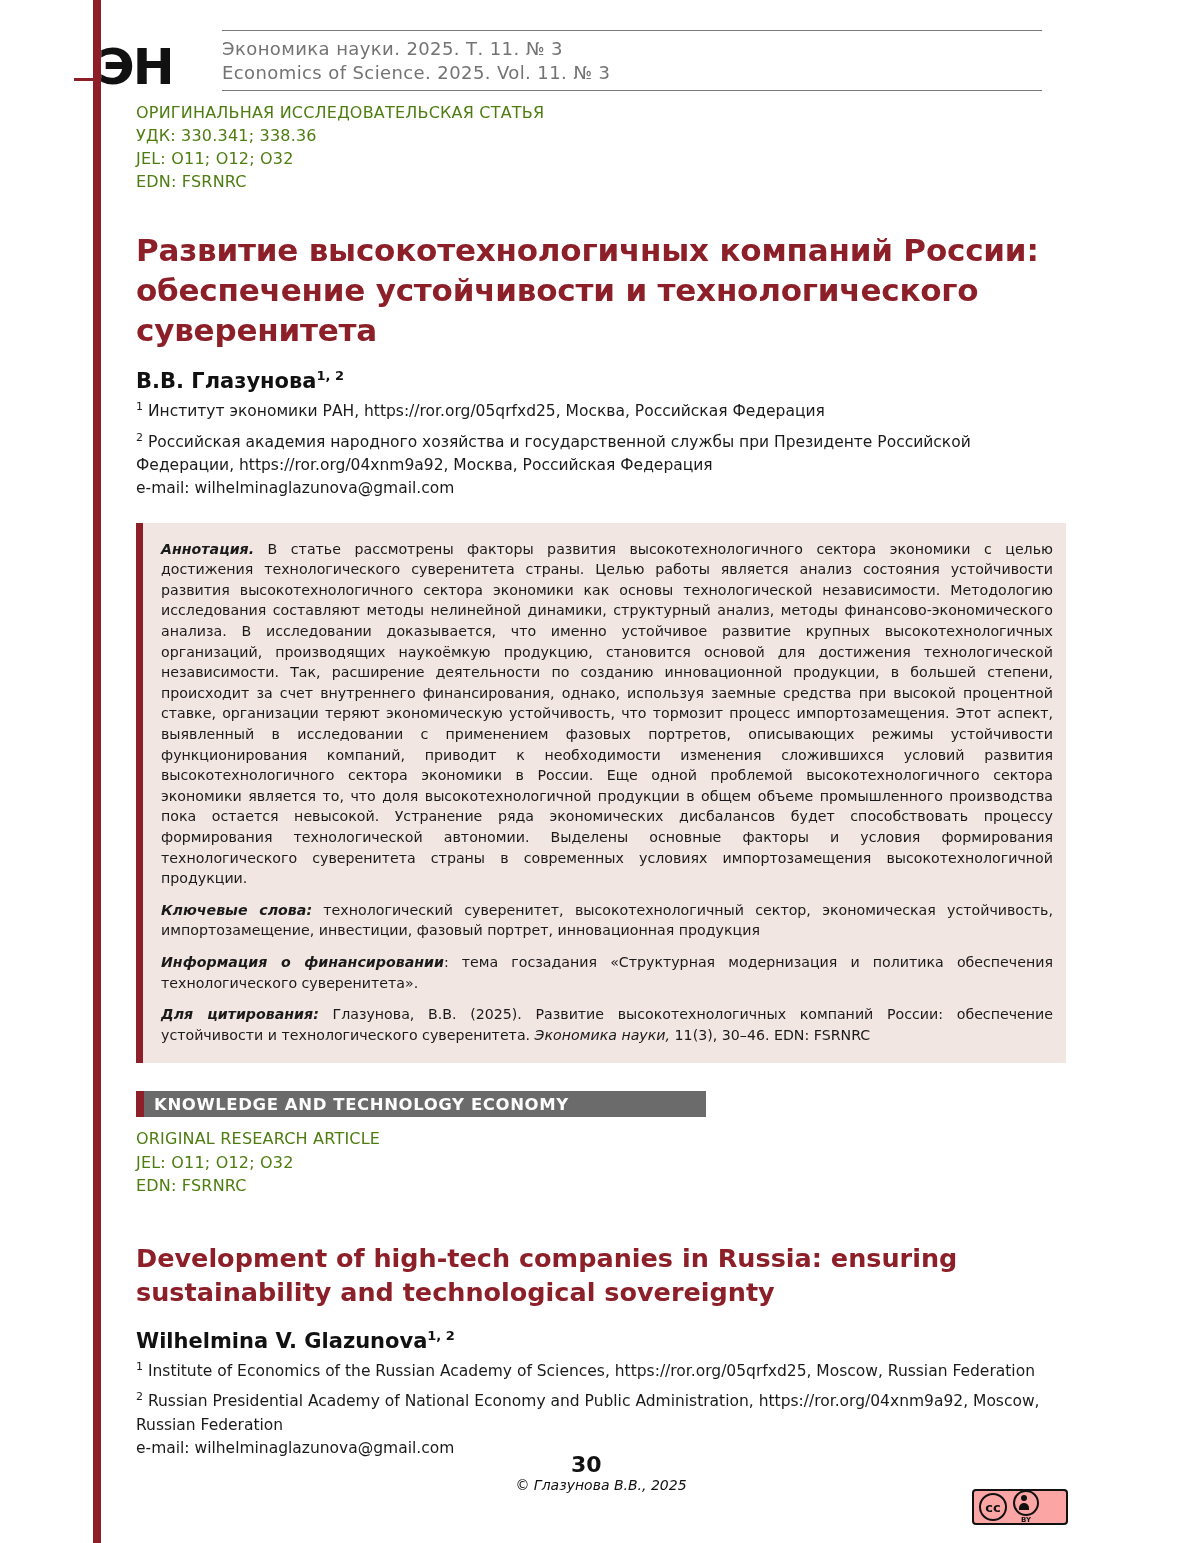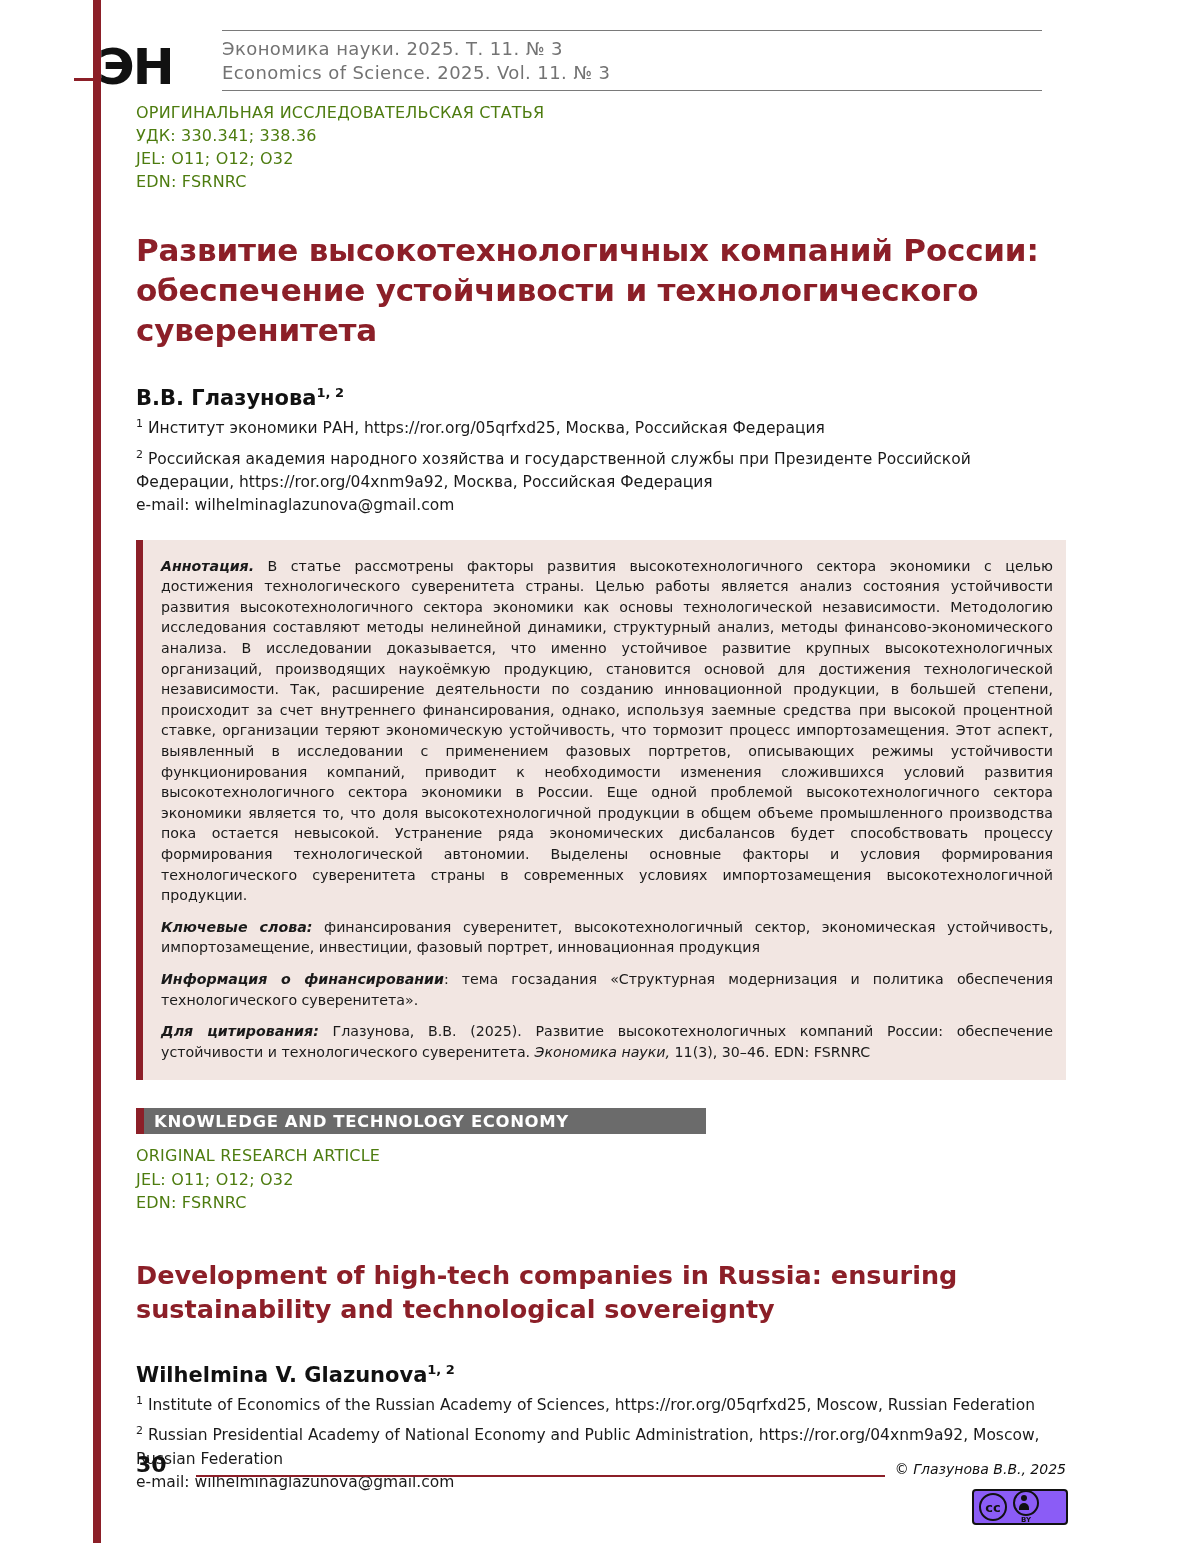--- a/index.html
+++ b/index.html
@@ -126,21 +126,21 @@
   }
   .title-en {
     margin-top: 44px;
     color: #8c1f28;
     font-size: 25.5px;
     font-weight: bold;
     line-height: 1.35;
     font-family: "DejaVu Sans", sans-serif;
   }
   .author {
-    margin-top: 35px;
+    margin-top: 18px;
     font-size: 21px;
     font-weight: bold;
     color: #111;
     font-family: "DejaVu Sans", sans-serif;
   }
   .author sup {
     font-size: 13px;
   }
   .affil {
     margin-top: 6px;
@@ -183,21 +183,22 @@
   .abstract p:last-child { margin-bottom: 0; }
   .abstract i, .abstract em { font-style: italic; }
   .lbl { font-style: italic; font-weight: bold; }
   
   .footer {
     position: absolute;
     left: 136px;
     top: 1452px;
     width: 930px;
     display: flex;
-    align-items: flex-end;
+    align-items: center;
+    flex-direction: column;
   }
   .page-num {
     font-size: 22px;
     font-weight: bold;
     color: #111;
     font-family: "DejaVu Sans", sans-serif;
     width: 60px;
   }
   .footer-rule {
     flex: 1;
@@ -214,21 +215,21 @@
   }
   
   .cc-badge {
     position: absolute;
     left: 972px;
     top: 1489px;
     width: 92px;
     height: 32px;
     border: 2px solid #111;
     border-radius: 4px;
-    background: #8b5cf6;
+    background: #fca5a5;
     display: flex;
     align-items: center;
     overflow: hidden;
   }
   .cc-circle {
     width: 24px; height: 24px;
     border: 2px solid #111;
     border-radius: 50%;
     margin-left: 5px;
     font-size: 13px;
@@ -314,21 +315,21 @@
     </div>
     <div class="email">e-mail: wilhelminaglazunova@gmail.com</div>
 
     <div class="abstract-wrap">
       <div class="abstract-accent"></div>
       <div class="abstract">
         <p>
           <span class="lbl">Аннотация.</span><span> В статье рассмотрены факторы развития высокотехнологичного сектора экономики с целью достижения технологического суверенитета страны. Целью работы является анализ состояния устойчивости развития высокотехнологичного сектора экономики как основы технологической независимости. Методологию исследования составляют методы нелинейной динамики, структурный анализ, методы финансово-экономического анализа. В исследовании доказывается, что именно устойчивое развитие крупных высокотехнологичных организаций, производящих наукоёмкую продукцию, становится основой для достижения технологической независимости. Так, расширение деятельности по созданию инновационной продукции, в большей степени, происходит за счет внутреннего финансирования, однако, используя заемные средства при высокой процентной ставке, организации теряют экономическую устойчивость, что тормозит процесс импортозамещения. Этот аспект, выявленный в исследовании с применением фазовых портретов, описывающих режимы устойчивости функционирования компаний, приводит к необходимости изменения сложившихся условий развития высокотехнологичного сектора экономики в России. Еще одной проблемой высокотехнологичного сектора экономики является то, что доля высокотехнологичной продукции в общем объеме промышленного производства пока остается невысокой. Устранение ряда экономических дисбалансов будет способствовать процессу формирования технологической автономии. Выделены основные факторы и условия формирования технологического суверенитета страны в современных условиях импортозамещения высокотехнологичной продукции.</span>
         </p>
         <p>
-          <span class="lbl">Ключевые слова:</span><span> финансирования суверенитет, высокотехнологичный сектор, экономическая устойчивость, импортозамещение, инвестиции, фазовый портрет, инновационная продукция</span>
+          <span class="lbl">Ключевые слова:</span><span> технологический суверенитет, высокотехнологичный сектор, экономическая устойчивость, импортозамещение, инвестиции, фазовый портрет, инновационная продукция</span>
         </p>
         <p>
           <span class="lbl">Информация о финансировании</span><span>: тема госзадания «Структурная модернизация и политика обеспечения технологического суверенитета».</span>
         </p>
         <p>
           <span class="lbl">Для цитирования:</span><span> Глазунова, В.В. (2025). Развитие высокотехнологичных компаний России: обеспечение устойчивости и технологического суверенитета. </span><em>Экономика науки,</em><span> 11(3), 30–46. EDN: FSRNRC</span>
         </p>
       </div>
     </div>
 

